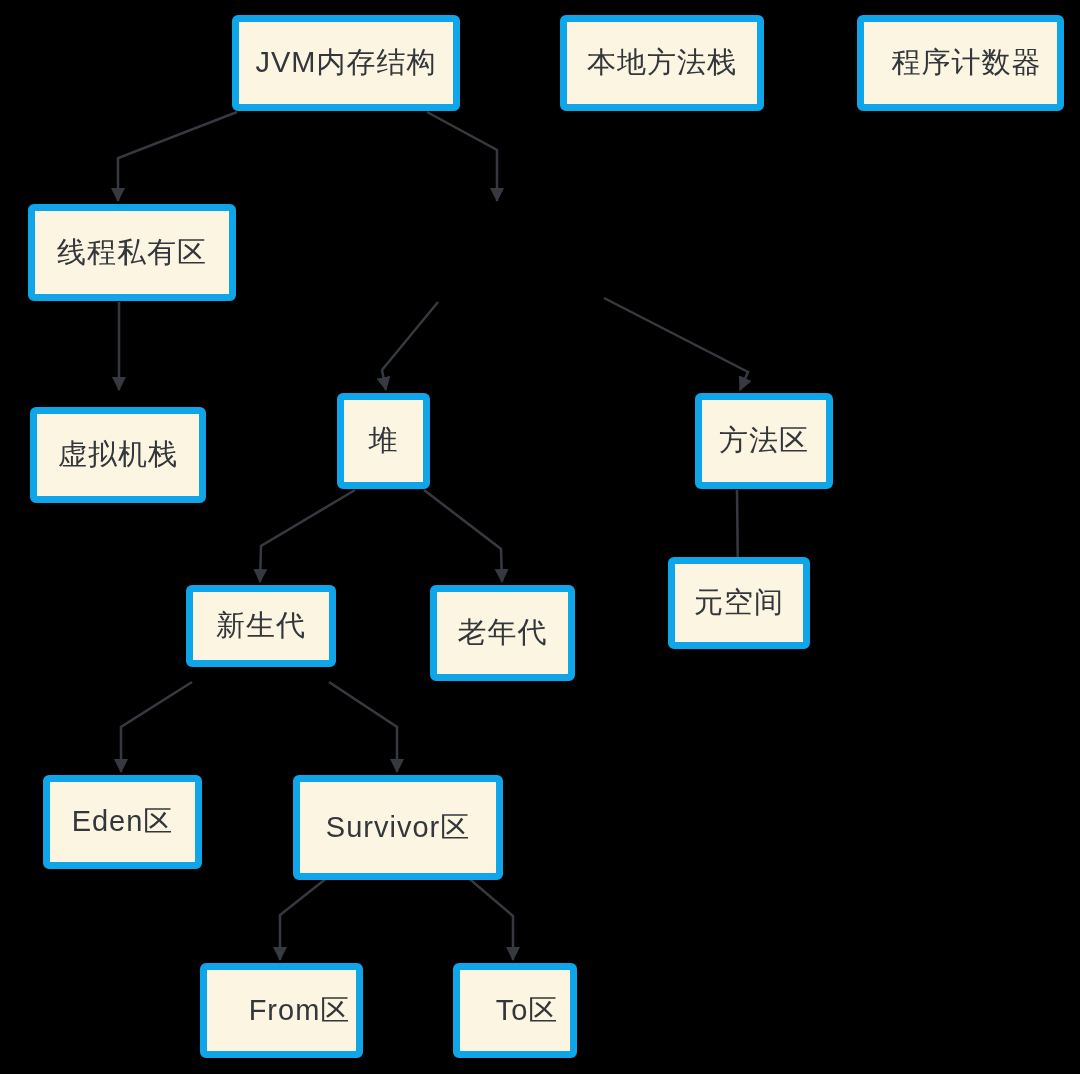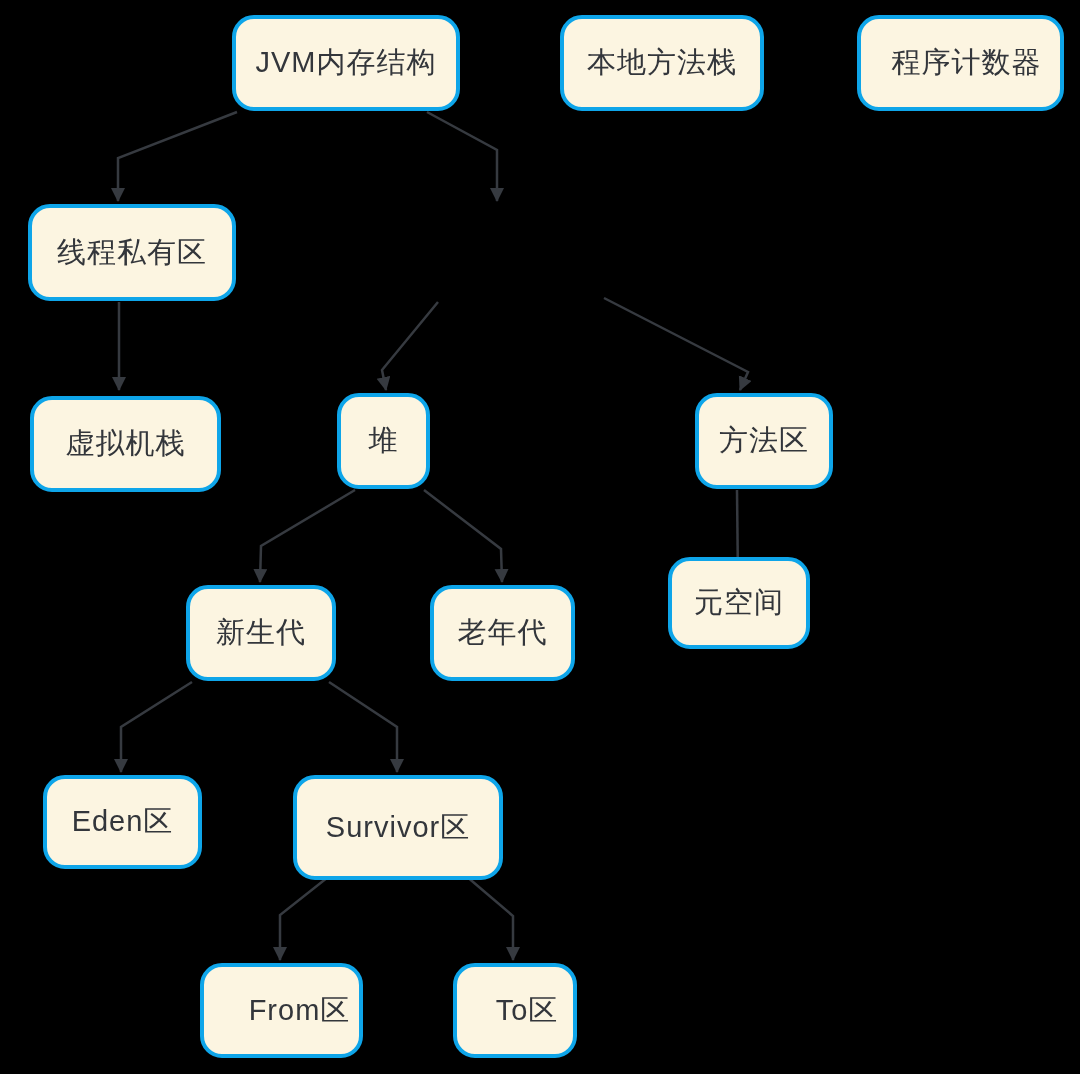--- a/index.html
+++ b/index.html
@@ -24,22 +24,22 @@
   }
   .edge {
     fill: none;
     stroke: #363A40;
     stroke-width: 2.5;
   }
   .node {
     position: absolute;
     box-sizing: border-box;
     background: #FCF5E1;
-    border: 4px solid #0ea5e9;
-    border-radius: 22px;
+    border: 7px solid #0ea5e9;
+    border-radius: 6px;
     color: #33363B;
     font-size: 29px;
     letter-spacing: 1px;
     display: flex;
     align-items: center;
     justify-content: center;
     text-align: center;
     white-space: nowrap;
   }
 </style>
@@ -67,25 +67,25 @@
     <polyline class="edge" points="337,870 280,915 280,960" marker-end="url(#arrow)"></polyline>
     <polyline class="edge" points="459,870 513,916 513,960" marker-end="url(#arrow)"></polyline>
   </svg>
 
   <div class="node" style="left:232px; top:15px; width:228px; height:96px;">JVM内存结构</div>
   <div class="node" style="left:560px; top:15px; width:204px; height:96px;">本地方法栈</div>
   <div class="node" style="left:857px; top:15px; width:207px; height:96px;padding-left:12px;">程序计数器</div>
 
   <div class="node" style="left:14px; top:204px; width:208px; height:97px;margin-left:14px;">线程私有区</div>
 
-  <div class="node" style="left:30px; top:396px; width:191px; height:96px;">虚拟机栈</div>
+  <div class="node" style="left:30px; top:407px; width:176px; height:96px;">虚拟机栈</div>
   <div class="node" style="left:337px; top:393px; width:93px; height:96px;">堆</div>
   <div class="node" style="left:667px; top:393px; width:138px; height:96px;margin-left:28px;">方法区</div>
 
-  <div class="node" style="left:186px; top:585px; width:150px; height:96px;">新生代</div>
+  <div class="node" style="left:186px; top:585px; width:150px; height:82px;">新生代</div>
   <div class="node" style="left:430px; top:585px; width:145px; height:96px;">老年代</div>
   <div class="node" style="left:668px; top:557px; width:142px; height:92px;">元空间</div>
 
   <div class="node" style="left:43px; top:775px; width:159px; height:94px;text-align:right;">Eden区</div>
   <div class="node" style="left:293px; top:775px; width:210px; height:105px;">Survivor区</div>
 
   <div class="node" style="left:200px; top:963px; width:163px; height:95px;padding-left:36px;">From区</div>
   <div class="node" style="left:453px; top:963px; width:124px; height:95px;padding-left:24px;">To区</div>
 
 </div>

